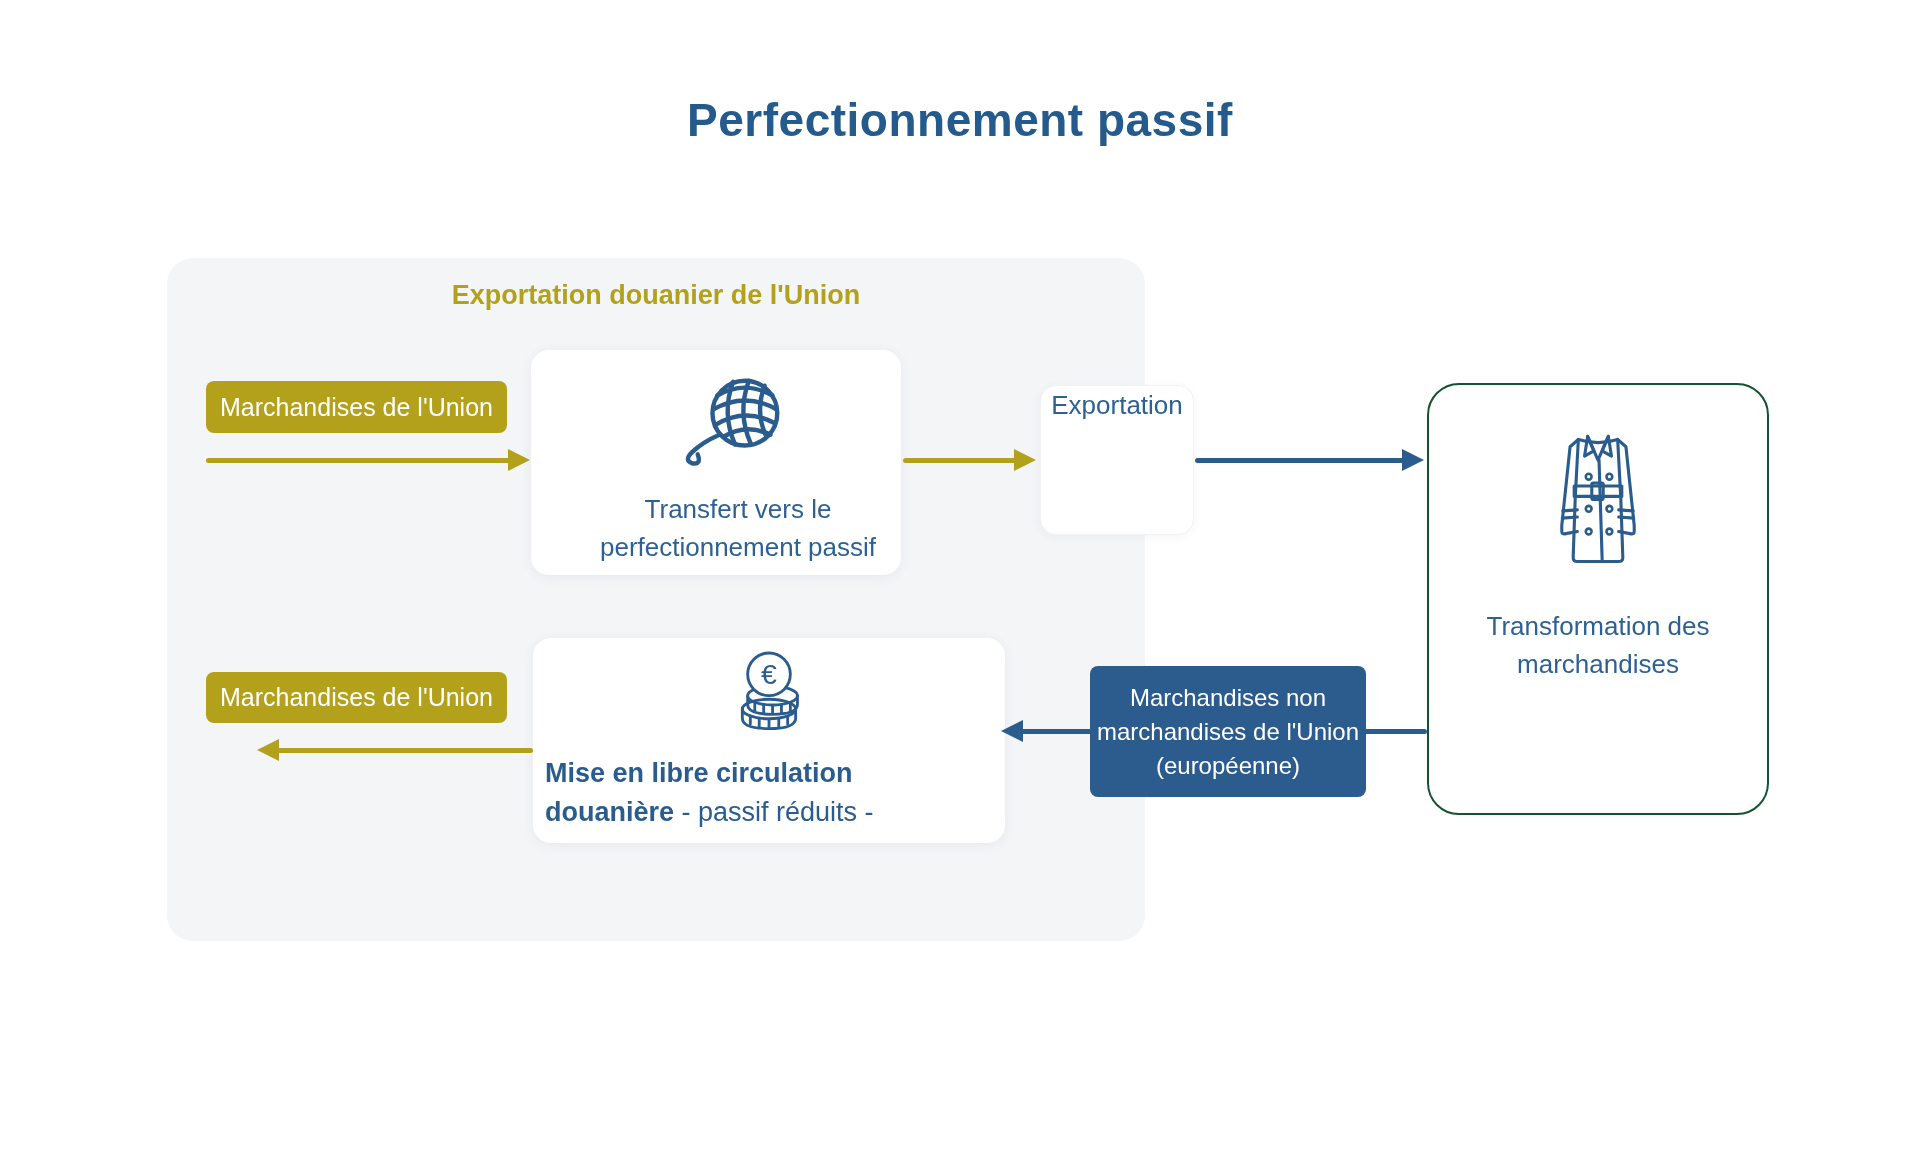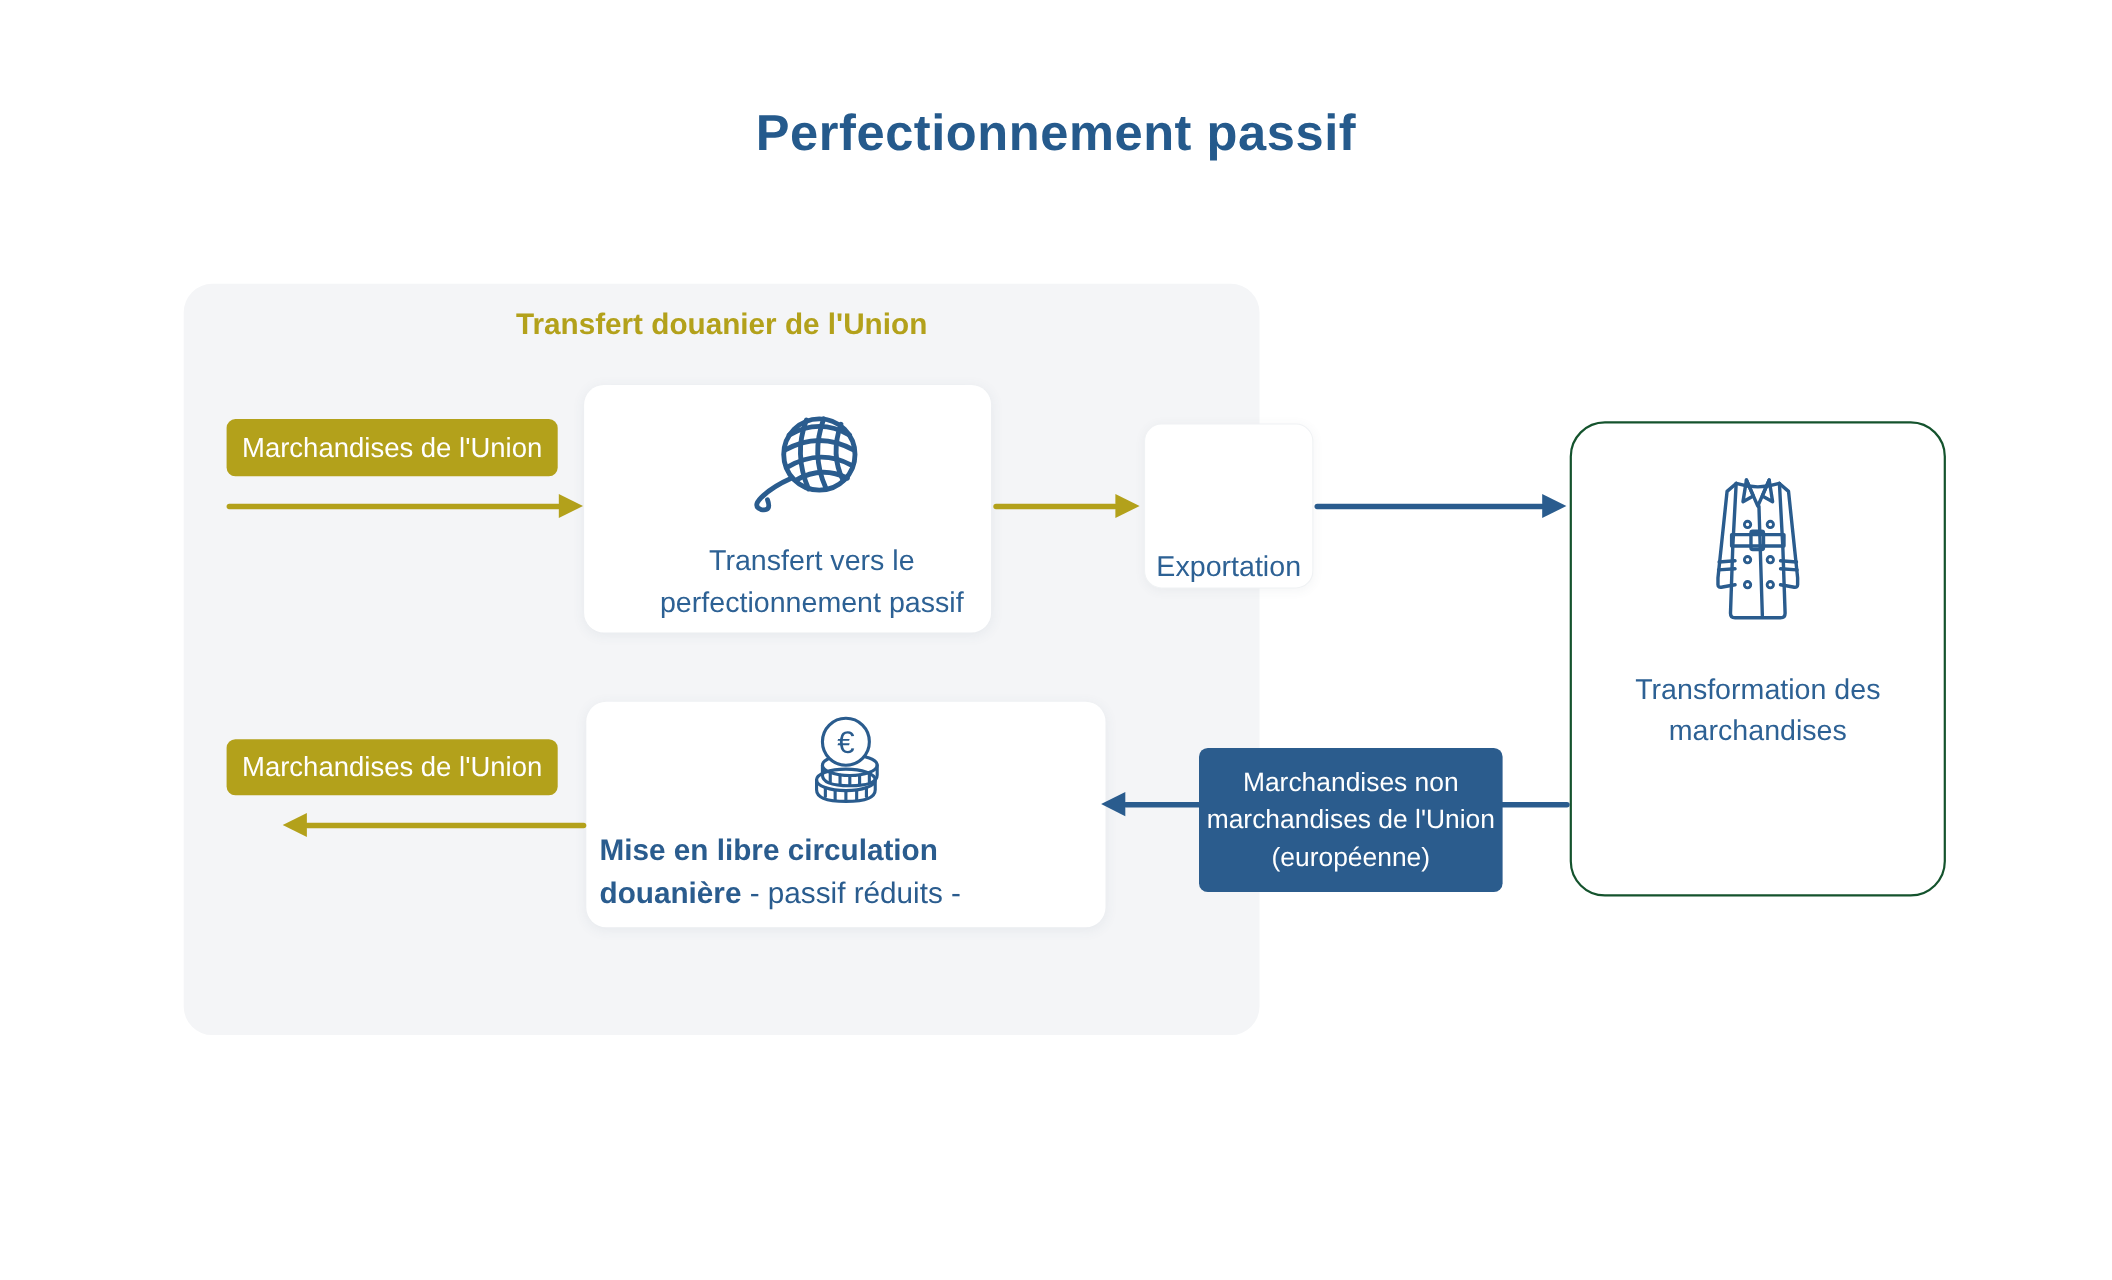--- a/index.html
+++ b/index.html
@@ -40,36 +40,36 @@
   }
   .card.transfer{left:531px;top:350px;width:370px;height:225px;text-align:center;padding-left:44px;}
   .card.release{left:533px;top:638px;width:472px;height:205px;}
   .card.transform{
     left:1427px;top:383px;width:342px;height:432px;text-align:center;
     border:2px solid #14532d;box-shadow:none;border-radius:32px;
   }
   .card.export{
     left:1040px;top:385px;width:154px;height:150px;border-radius:16px;
     border:1px solid #f0f2f4;box-shadow:0 2px 10px rgba(70,85,110,.06);
-    display:flex;align-items:flex-end;justify-content:center;
+    display:flex;align-items:flex-start;justify-content:center;
   }
   .card-label{color:#2d6194;font-size:26px;line-height:38px;}
   .card.transfer .card-label{margin-top:14px;}
   .card.transform .card-label{margin-top:32px;}
   .card.export .card-label{font-size:26px;}
   .icon-wrap{display:flex;justify-content:center;}
   .card.transfer .icon-wrap{margin-top:18px;}
   .card.transform .icon-wrap{margin-top:40px;}
   .card.release .icon-wrap{margin-top:12px;}
   .release-text{
     margin:10px 0 0 12px;color:var(--blue);font-size:27px;line-height:39px;
   }
   .release-text .b{font-weight:700;}
   .dark-box{
-    position:absolute;left:1090px;top:680px;width:276px;height:131px;
+    position:absolute;left:1090px;top:666px;width:276px;height:131px;
     background:var(--dark_box);border-radius:8px;color:#ffffff;
     font-size:24px;line-height:34px;text-align:center;
     display:flex;flex-direction:column;justify-content:center;z-index:2;
   }
   
   .arrow{position:absolute;height:22px;}
   .arrow .line{position:absolute;top:9px;height:5px;border-radius:3px;}
   .arrow.right .line{left:0;right:20px;}
   .arrow.left .line{left:20px;right:0;}
   .arrow .head{position:absolute;top:0;width:0;height:0;
@@ -88,21 +88,21 @@
   .a4{left:1001px;top:720px;width:426px;z-index:1;}
   .a5{left:257px;top:739px;width:276px;}
   svg{display:block;}
 </style>
 </head>
 <body>
 
 <h1 class="page-title">Perfectionnement passif</h1>
 
 <div class="territory">
-  <div class="territory-heading">Transfert douanier de l'Union</div>
+  <div class="territory-heading">Exportation douanier de l'Union</div>
 </div>
 
 <div class="badge top">
   <span>Marchandises de l'Union</span>
 </div>
 
 <div class="arrow gold right a1">
   <div class="line"></div>
   <div class="head"></div>
 </div>

